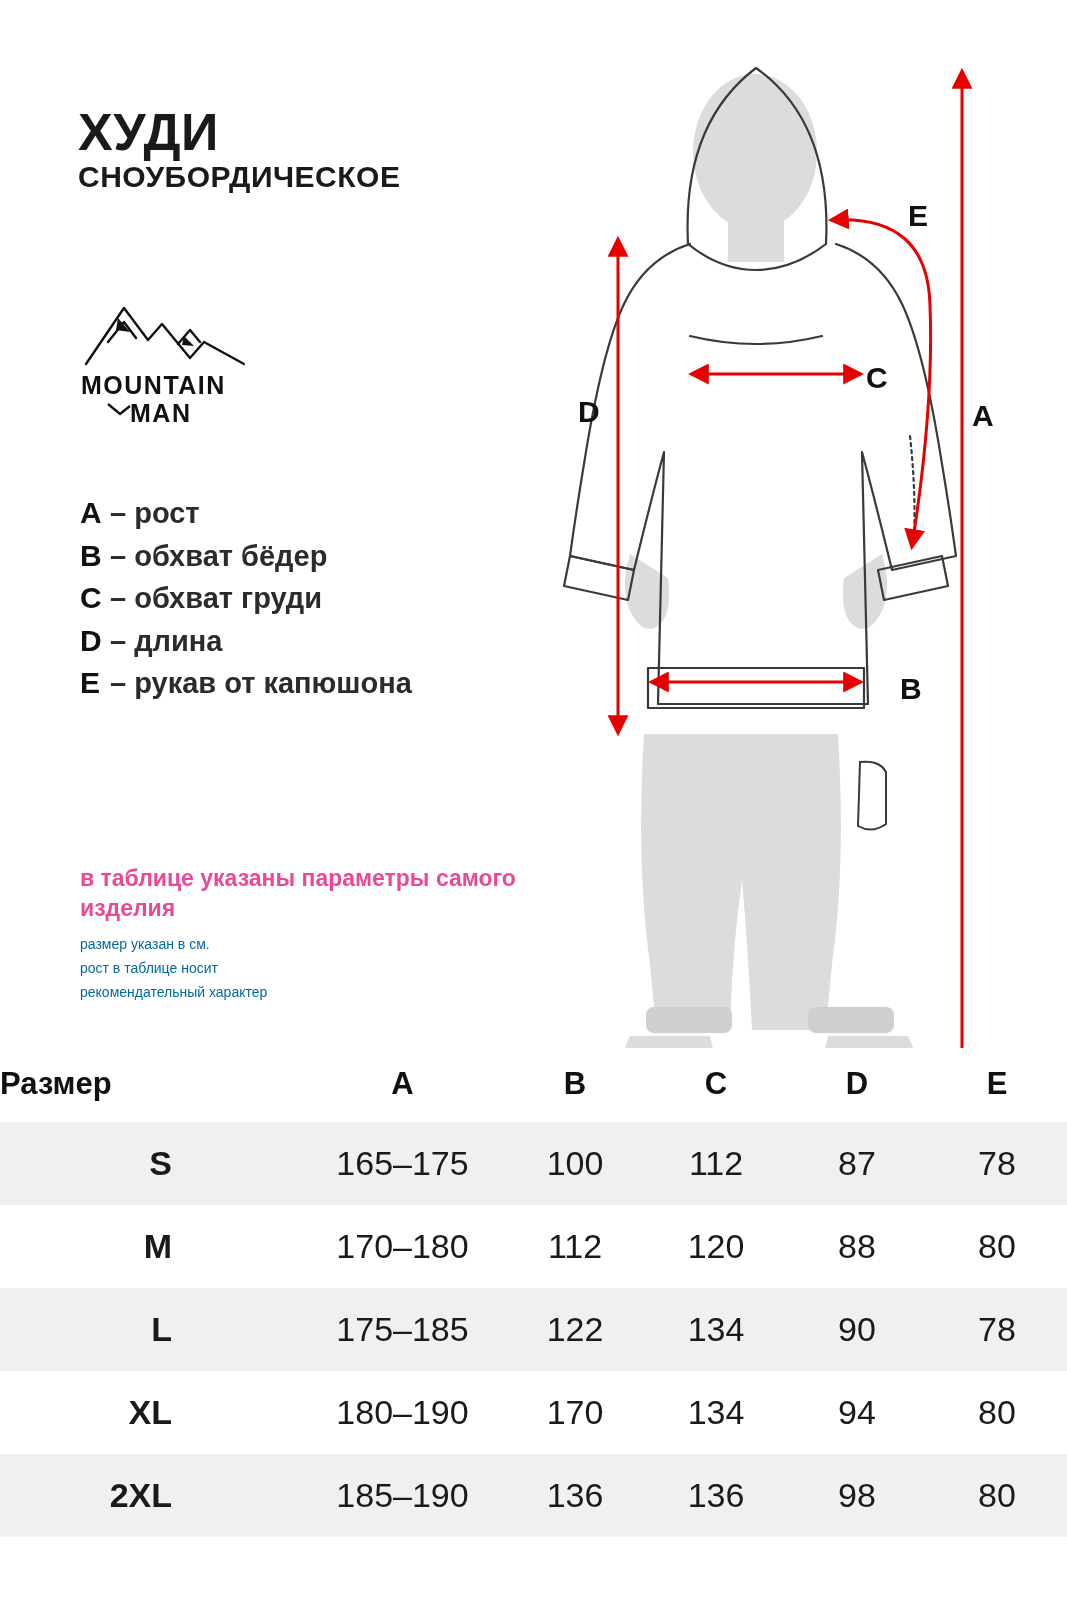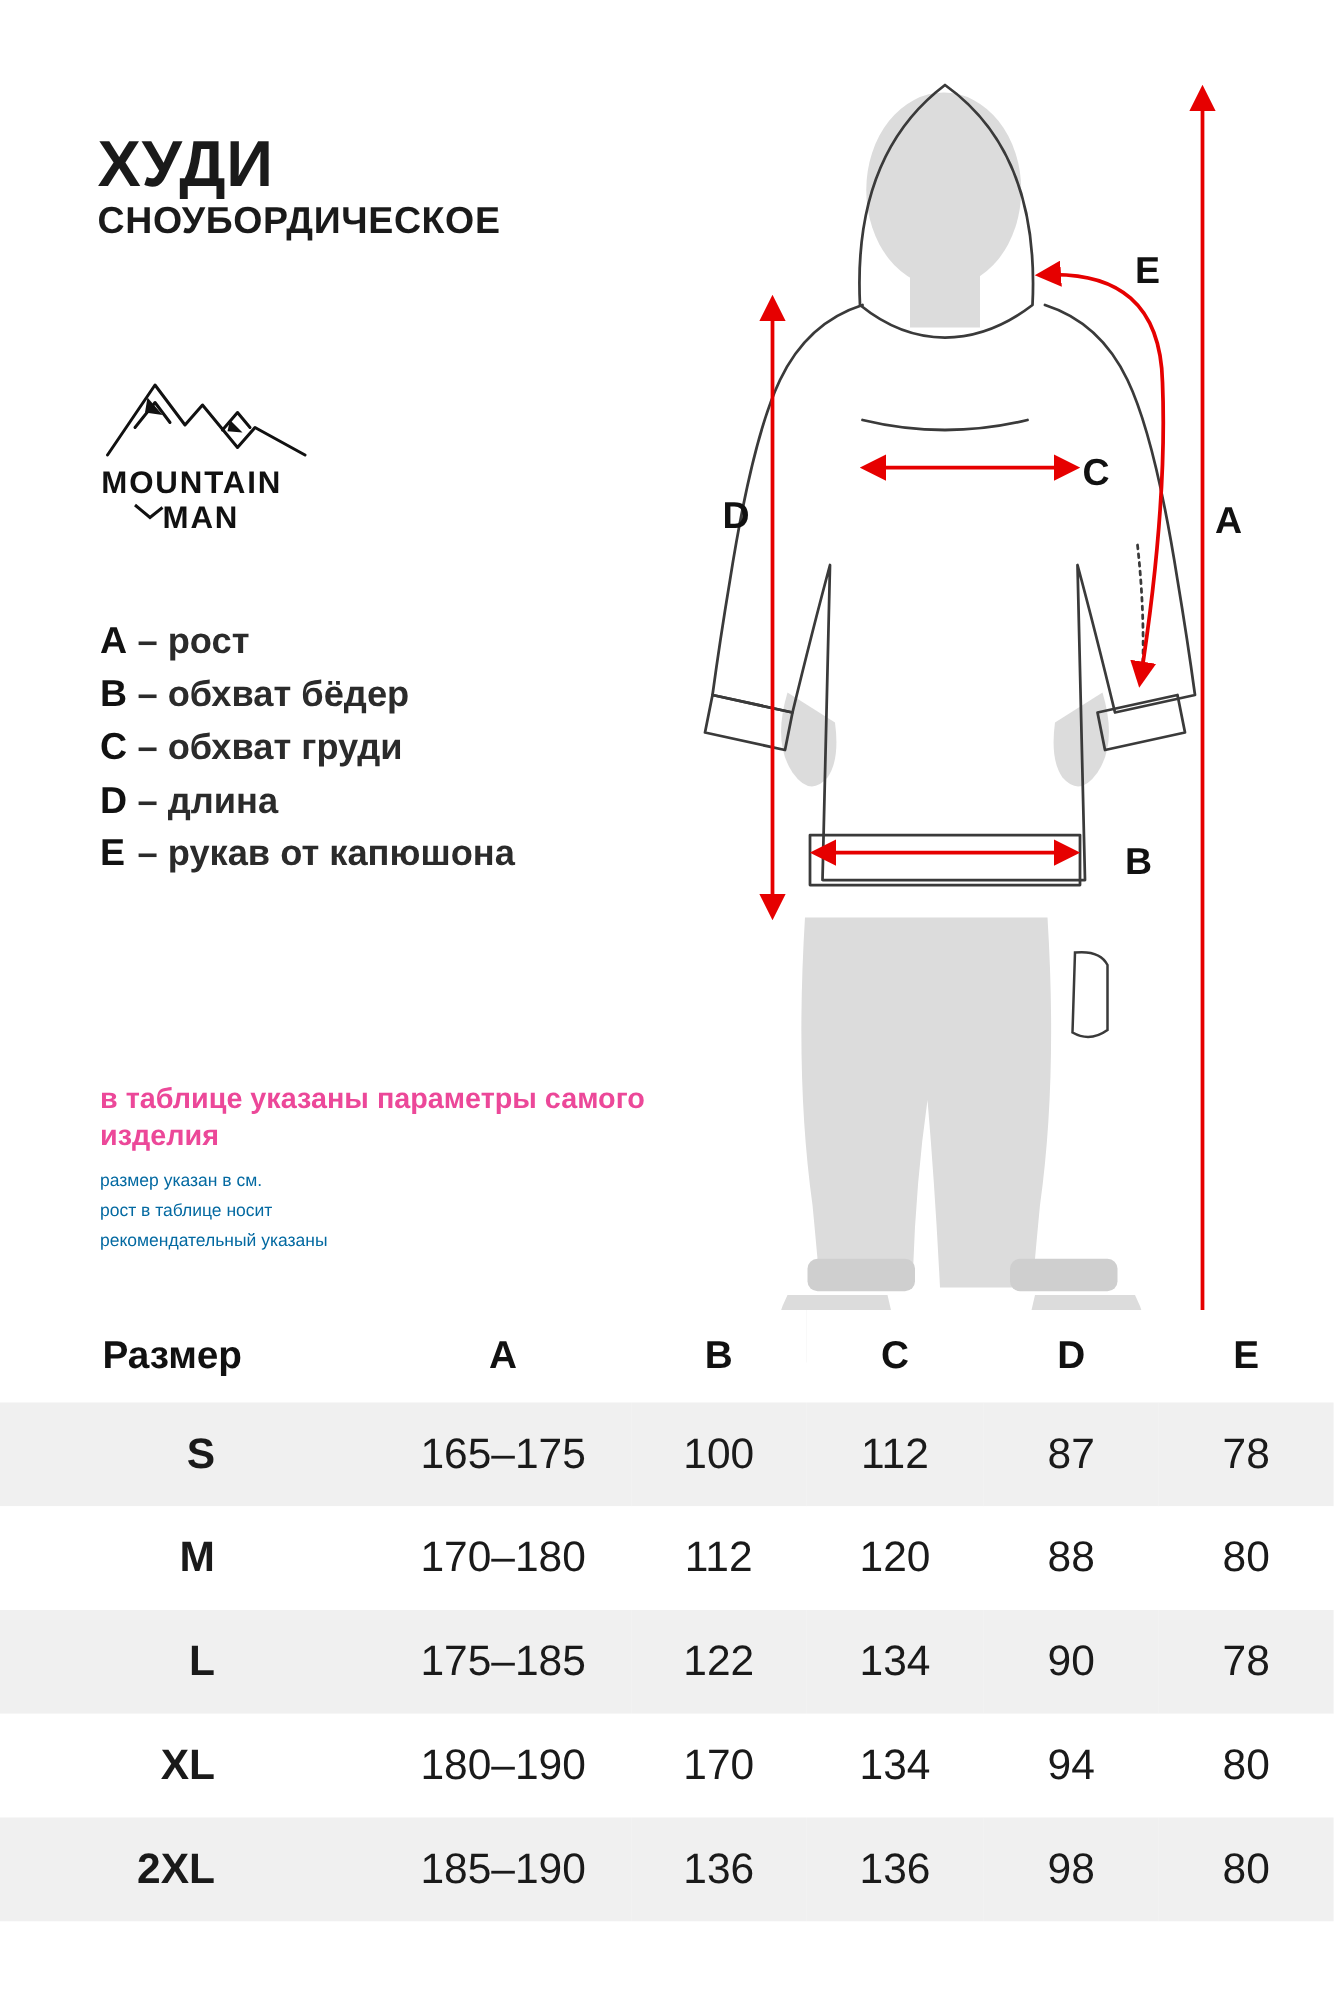--- a/index.html
+++ b/index.html
@@ -122,21 +122,21 @@
   table.size-table col.c-d { width: 140px; }
   table.size-table col.c-e { width: 140px; }
 
   table.size-table thead th {
     font-size: 31px;
     font-weight: bold;
     padding: 18px 0 20px 0;
     background: #ffffff;
     color: #111;
   }
-  table.size-table thead th.h-size { text-align: left; padding-left: 82px; }
+  table.size-table thead th.h-size { text-align: left; }
   table.size-table thead th.h-col { text-align: center; }
 
   table.size-table tbody td {
     font-size: 34px;
     padding: 22px 0;
     color: #1a1a1a;
     text-align: center;
   }
   table.size-table tbody td.cell-size {
     font-weight: bold;
@@ -195,21 +195,21 @@
     <div class="legend-row">
       <span class="legend-key">E</span>
       <span class="legend-text">– рукав от капюшона</span>
     </div>
   </div>
 
   <div class="notes">
     <div class="note-strong">в таблице указаны параметры самого изделия</div>
     <div class="note">размер указан в см.</div>
     <div class="note">рост в таблице носит</div>
-    <div class="note">рекомендательный указаны</div>
+    <div class="note">рекомендательный характер</div>
   </div>
 
   <div class="illustration">
     <svg viewBox="0 0 507 1055" width="507" height="1055">
 
       <g fill="#dcdcdc" stroke="none">
 
         <ellipse cx="195" cy="108" rx="62" ry="78"></ellipse>
 
         <rect x="168" y="168" width="56" height="50"></rect>

